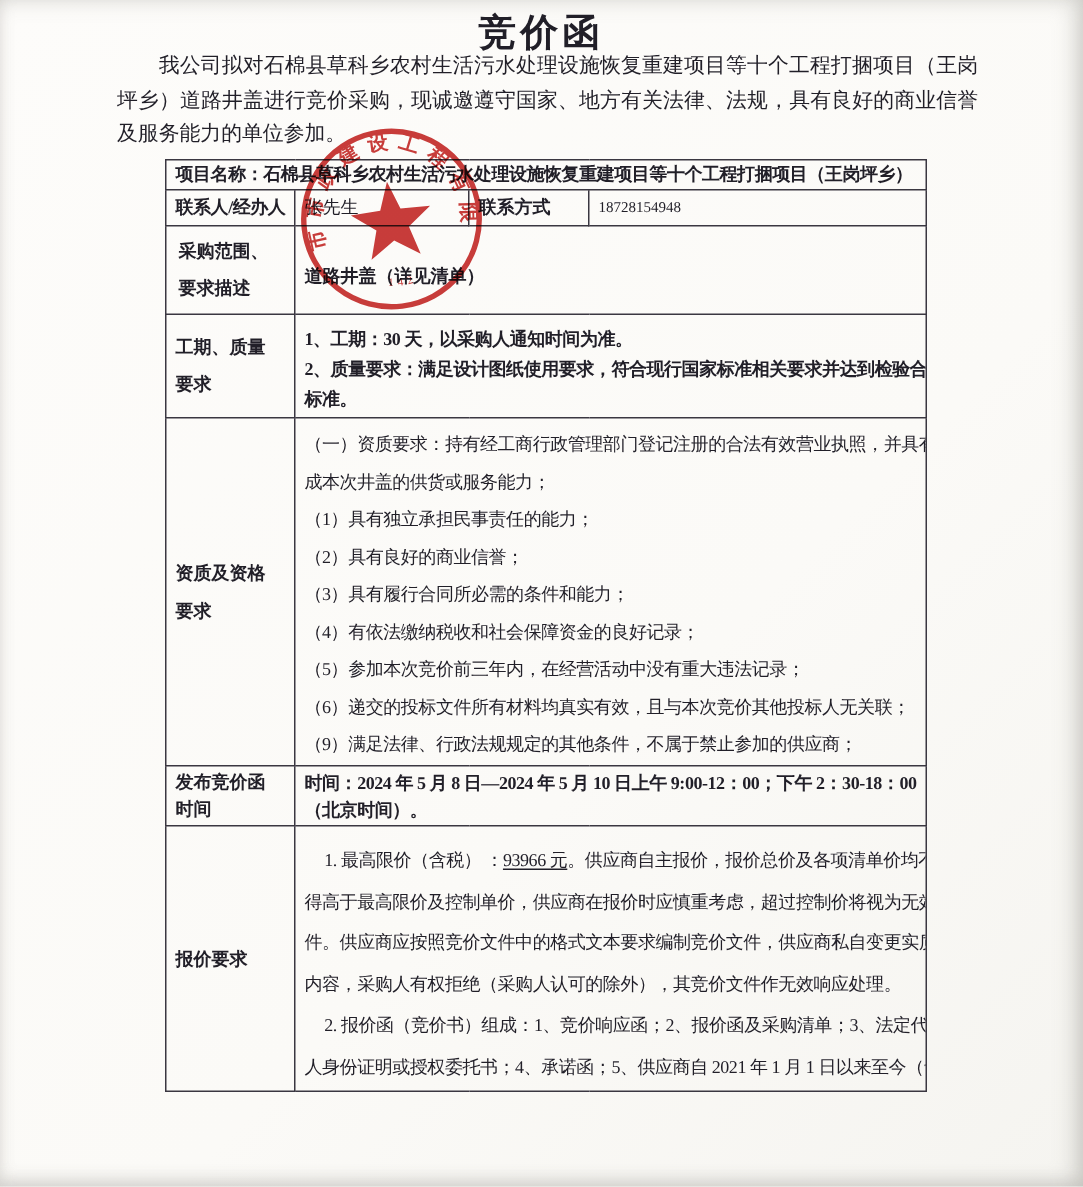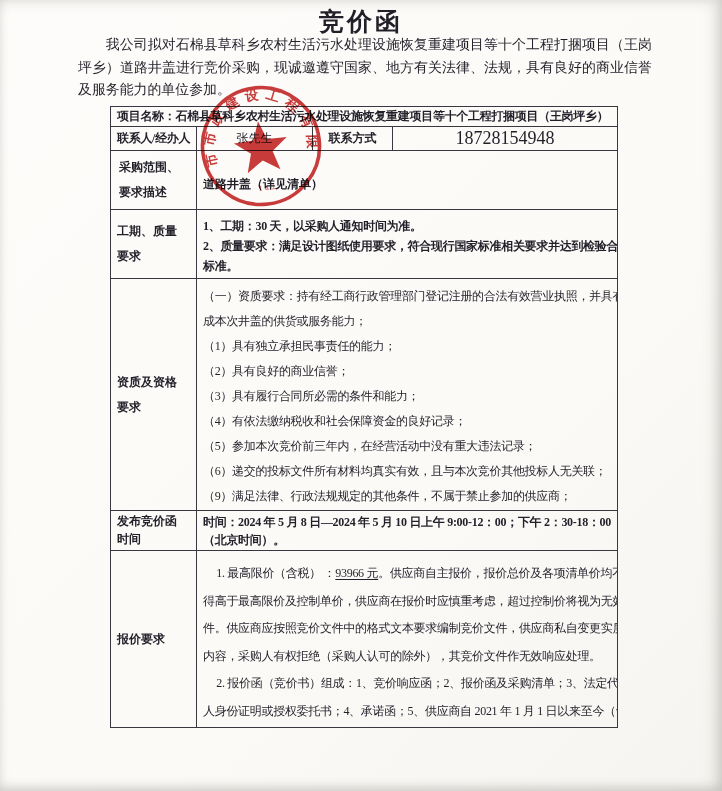--- a/index.html
+++ b/index.html
@@ -33,21 +33,21 @@
     overflow:hidden;
   }
   table.doc{border:1.5px solid #2c2a33;}
   .lab{font-weight:bold;}
   .lab-center{text-align:left;}
   .nowrap{white-space:nowrap;letter-spacing:-0.3px;}
   .bold{font-weight:600;}
   .vtop{vertical-align:top;}
   tr.r1 td{height:19px;}
   tr.r2 td{height:28px;}
-  tr.r3 td{height:23px;text-align:center;}
+  tr.r3 td{height:23px;}
   tr.r4 td{height:34px;}
   tr.r5 td{height:50px;}
   tr.r6 td{height:65px;}
   tr.r7 td{height:227px;}
   tr.r8 td{height:37px;}
   tr.r9 td{height:169px;}
   .lh15{line-height:15.5px;}
   .lh20{line-height:20px;}
   .lh25{line-height:25px;}
   .lh27{line-height:27.5px;}
@@ -83,21 +83,21 @@
         <col style="width:225px">
     </colgroup>
     <tbody>
       <tr class="r1">
         <td colspan="4" class="nowrap"><span class="lab">项目名称：</span><span class="bold">石棉县草科乡农村生活污水处理设施恢复重建项目等十个工程打捆项目（王岗坪乡）</span></td>
       </tr>
       <tr class="r3">
         <td class="lab nowrap">联系人/经办人</td>
         <td>张先生</td>
         <td class="lab">联系方式</td>
-        <td style="font-size:18px">18728154948</td>
+        <td style="font-size:10px">18728154948</td>
       </tr>
       <tr class="r5">
         <td class="lab scope-lab" style="padding-left:8px">
           <div>采购范围、</div>
           <div>要求描述</div>
         </td>
         <td colspan="3" class="vtop bold" style="padding-top:8px">道路井盖（详见清单）</td>
       </tr>
       <tr class="r6">
         <td class="lab lab-center">

